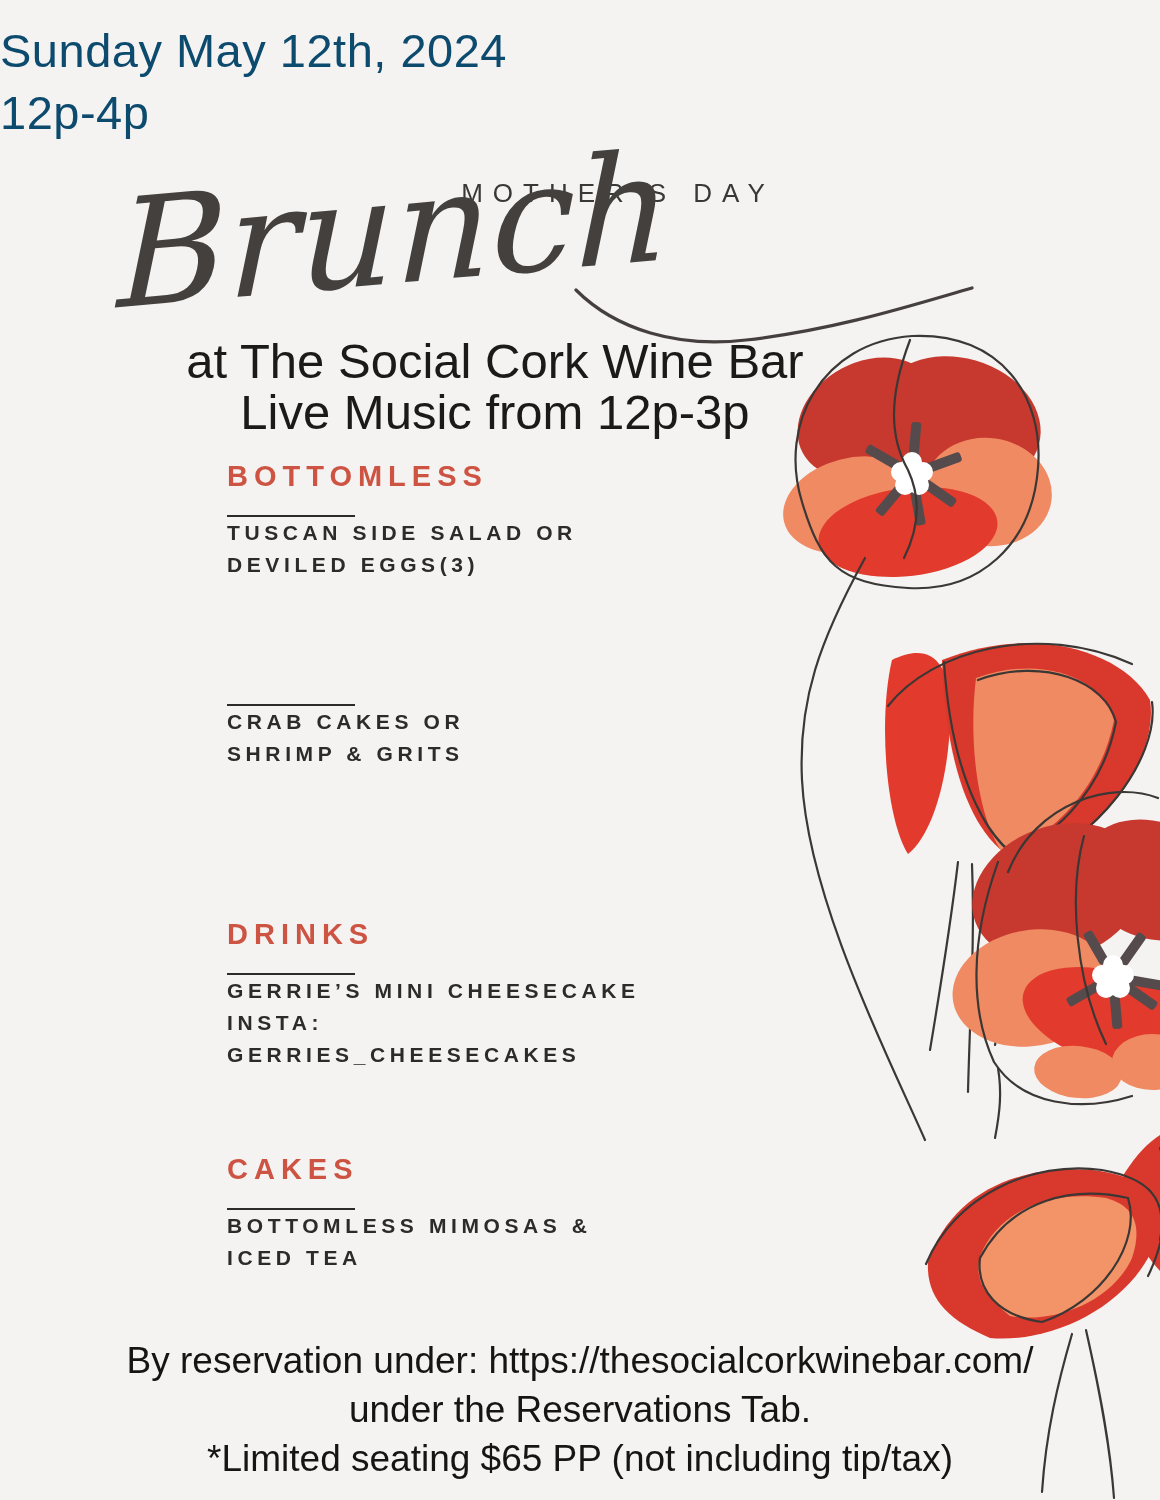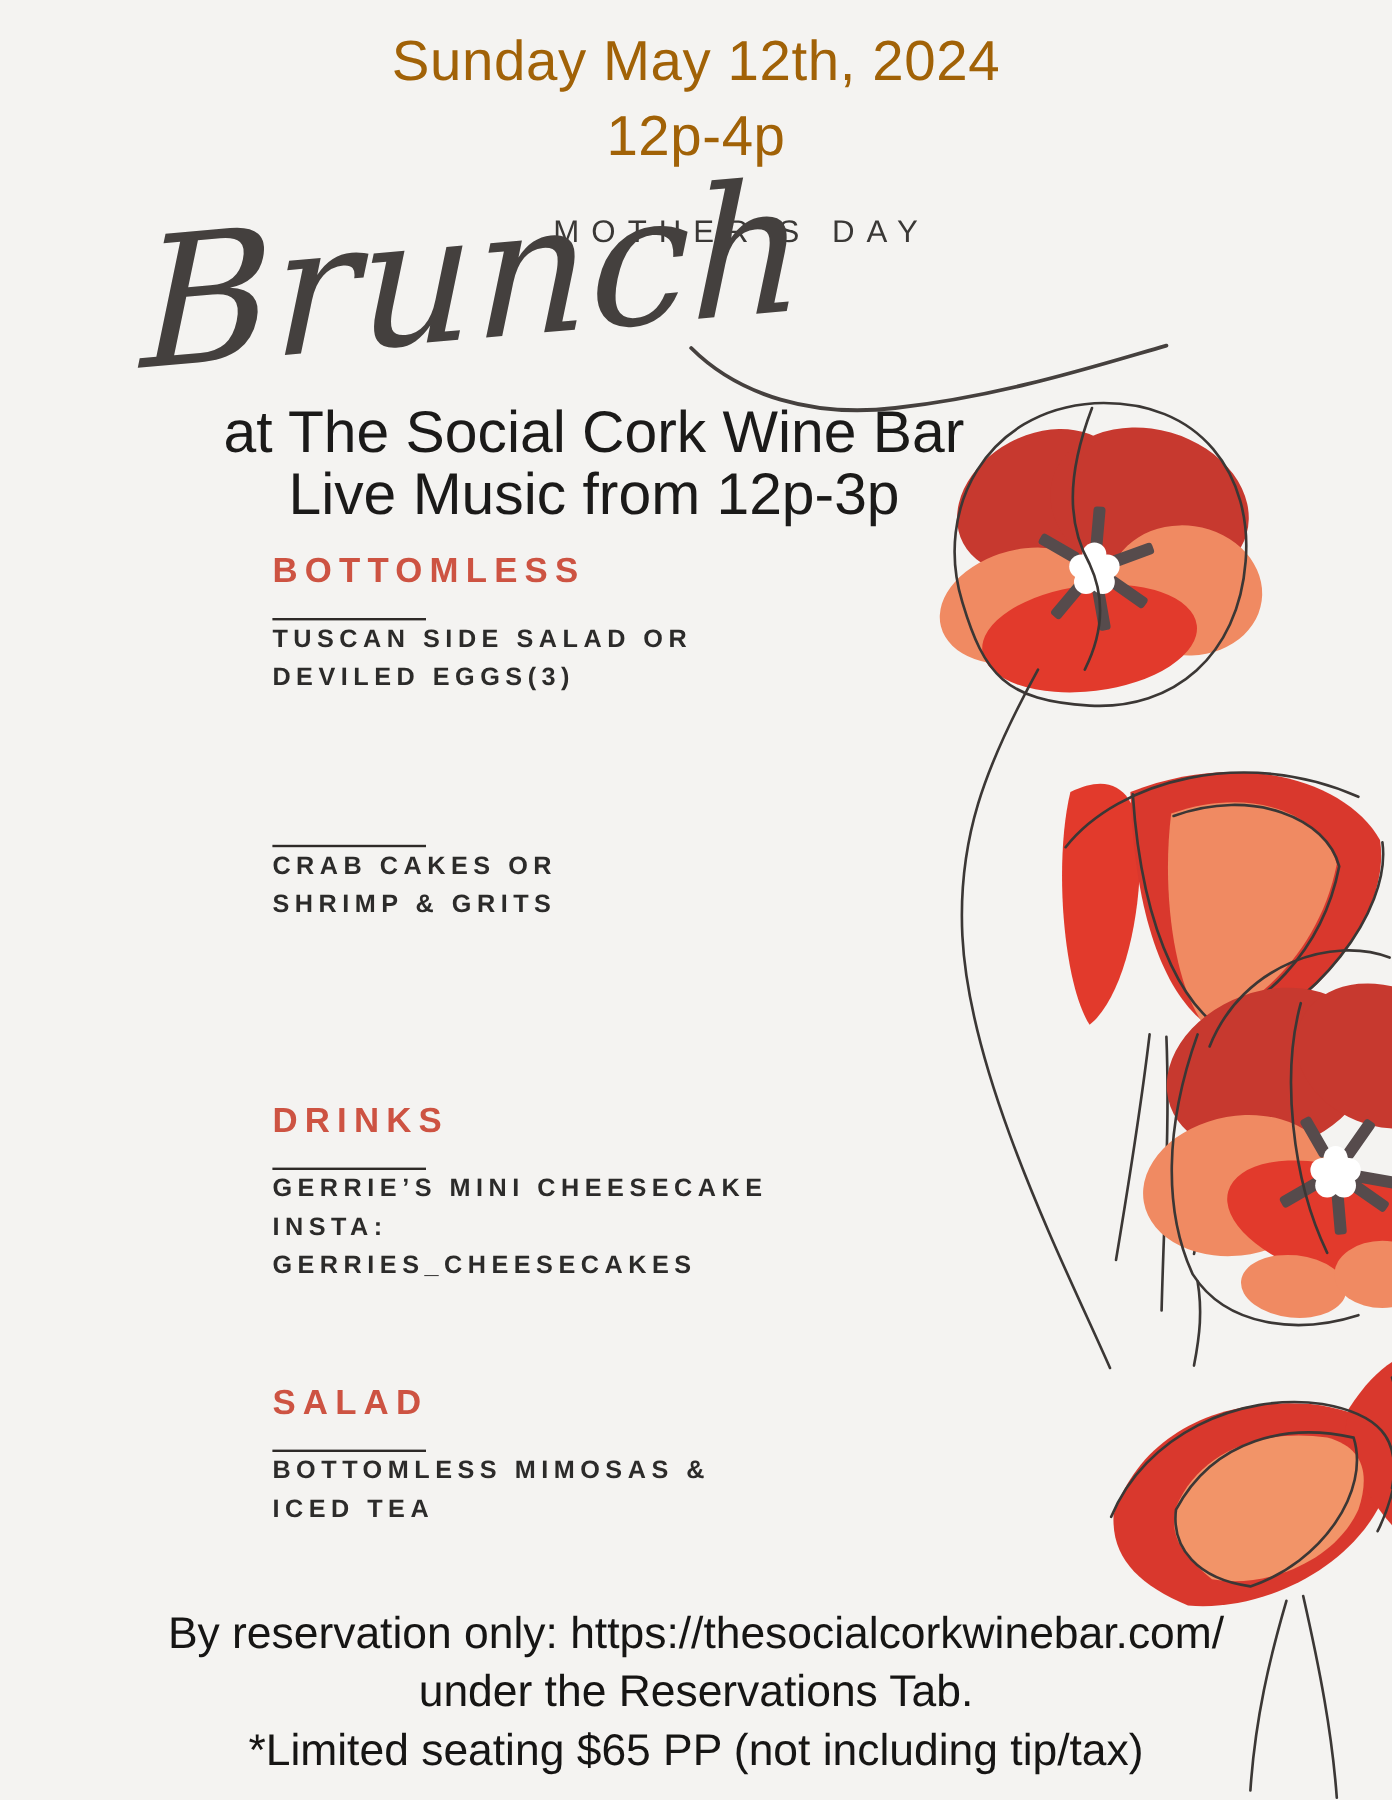--- a/index.html
+++ b/index.html
@@ -4,22 +4,22 @@
 <style>
   html,body{margin:0;padding:0;background:#e8e7e5;}
   .poster{
     position:relative;width:1160px;height:1500px;margin:0 auto;
     background:#f4f3f1;overflow:hidden;
     font-family:"Liberation Sans",sans-serif;color:#1d1c1b;
   }
   
   .date-block{
     position:absolute;top:20px;left:0;width:1160px;
-    text-align:center;font-size:47px;line-height:62px;
-    color:#a16207;letter-spacing:.5px;
+    font-size:47px;line-height:62px;
+    color:#0c4a6e;letter-spacing:.5px;
   }
   .eyebrow{
     position:absolute;top:178px;left:0;width:1160px;
     text-align:center;font-size:26px;letter-spacing:10px;
     color:#3a3836;
     margin-left:38px;
   }
   .script-title{
     position:absolute;top:160px;left:118px;
     font-family:"DejaVu Serif",serif;font-style:italic;font-weight:400;
@@ -187,27 +187,27 @@
     <h2>DRINKS</h2>
     <div class="rule"></div>
     <div class="items">
       <div>GERRIE’S MINI CHEESECAKE</div>
       <div>INSTA:</div>
       <div>GERRIES_CHEESECAKES</div>
     </div>
   </section>
 
   <section class="menu-section sec-drinks">
-    <h2>SALAD</h2>
+    <h2>CAKES</h2>
     <div class="rule"></div>
     <div class="items">
       <div>BOTTOMLESS MIMOSAS &amp;</div>
       <div>ICED TEA</div>
     </div>
   </section>
 
   <div class="footer">
-    <div>By reservation only: https://thesocialcorkwinebar.com/</div>
+    <div>By reservation under: https://thesocialcorkwinebar.com/</div>
     <div>under the Reservations Tab.</div>
     <div>*Limited seating $65 PP (not including tip/tax)</div>
   </div>
 
 </div>
 
 </body></html>

